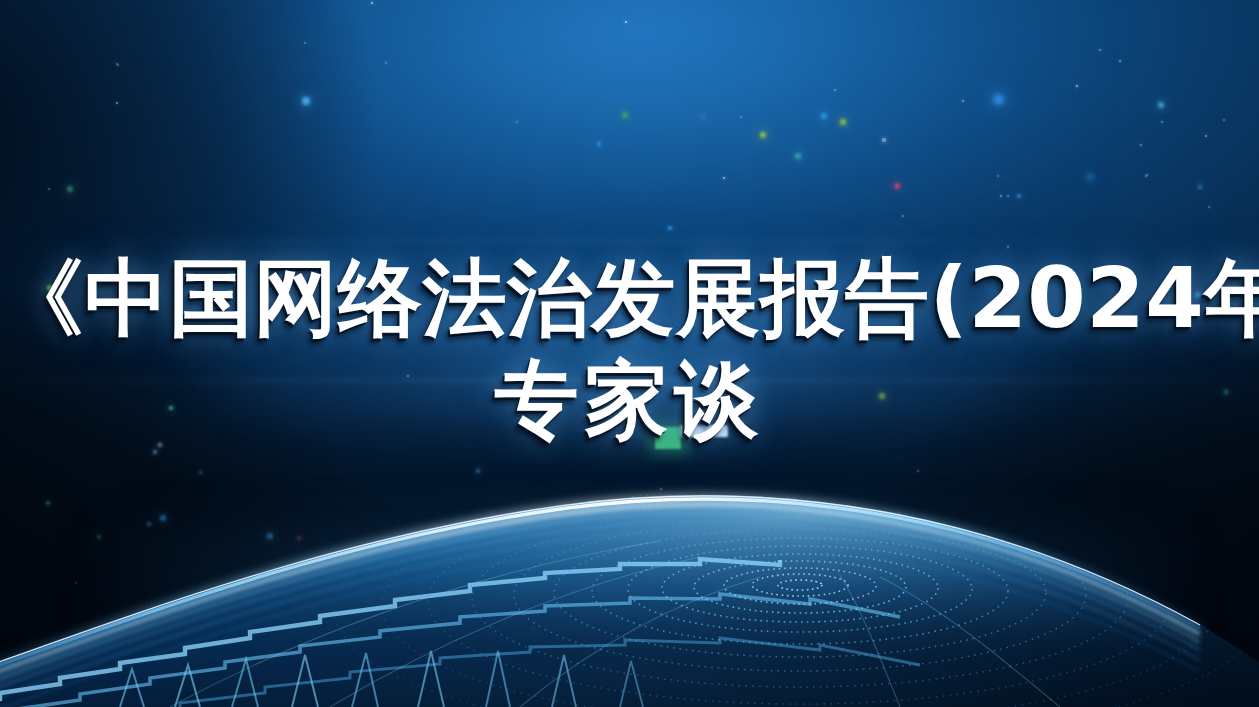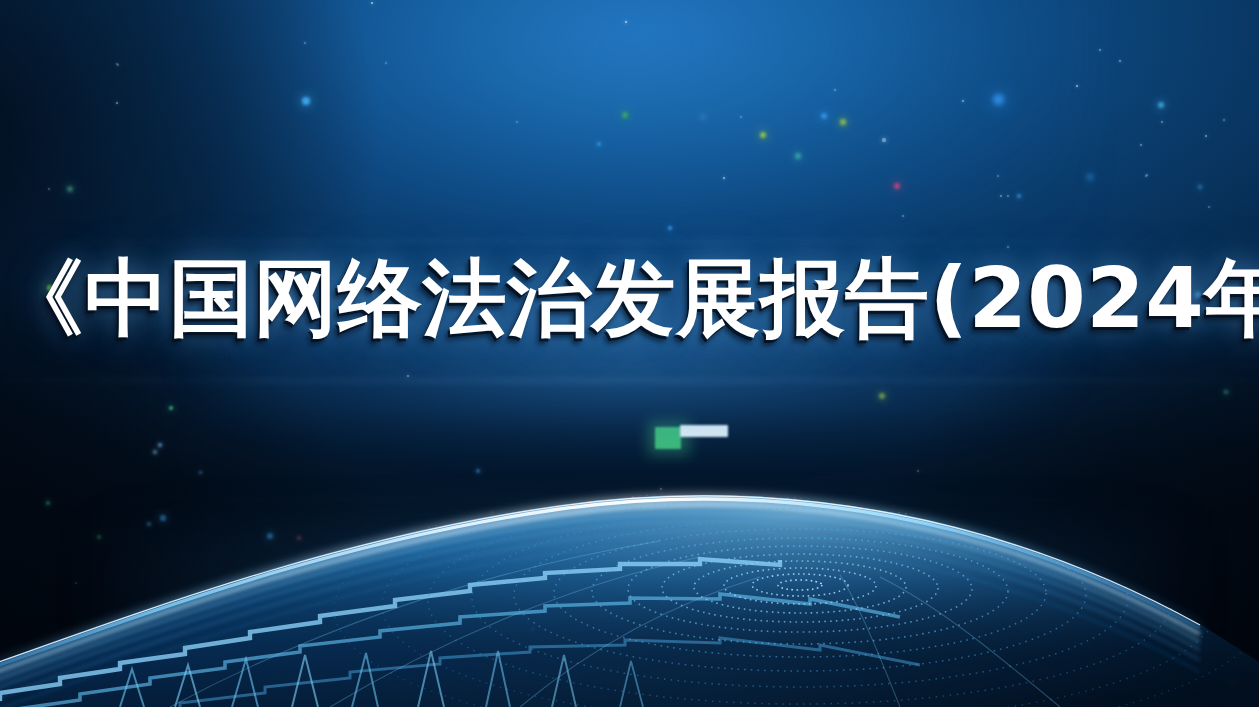--- a/index.html
+++ b/index.html
@@ -377,15 +377,16 @@
     </svg>
 
     <div class="globe-marker" style="left:655px; top:20px; width:26px; height:22px; background:#3fbf78; opacity:0.9;"></div>
     <div class="globe-marker" style="left:648px; top:14px; width:42px; height:34px; background:rgba(70,210,140,0.32); filter:blur(7px);"></div>
     <div class="globe-marker" style="left:680px; top:18px; width:48px; height:12px; background:#e8f8ff; opacity:0.95; filter:blur(0.8px);"></div>
   </div>
 
   <div class="title-block">
     <div class="title-glow-1"></div>
     <div class="title-line l1">《中国网络法治发展报告(2024年)》</div>
+    <div class="title-line l2">专家谈</div>
   </div>
 
 </div>
 
 </body></html>

